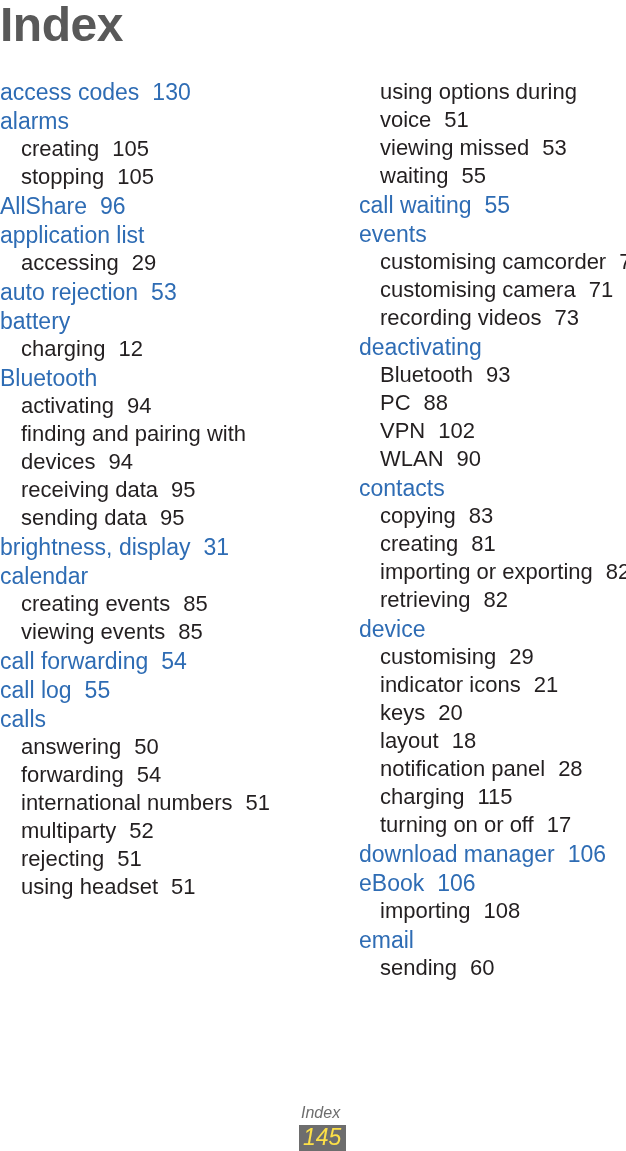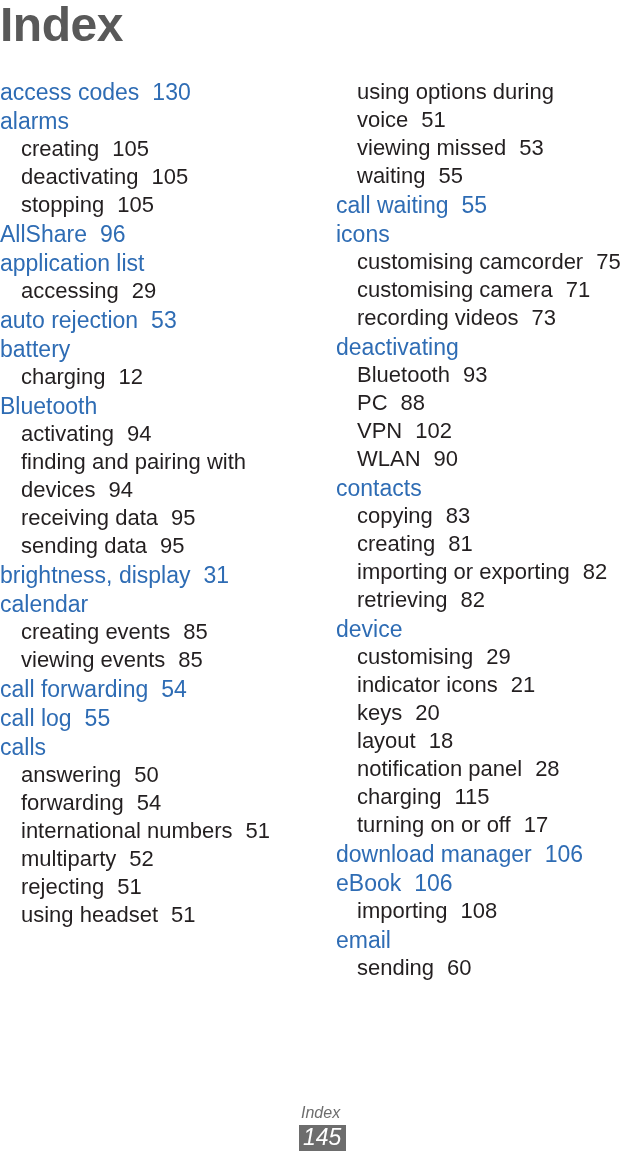--- a/index.html
+++ b/index.html
@@ -38,20 +38,21 @@
 
   
   .columns {
     position: absolute;
     left: 0;
     top: 78px;
     width: 626px;
     display: flex;
     flex-direction: row;
     align-items: flex-start;
+    gap: 23px;
   }
   .column {
     width: 300px;
     flex: 0 0 auto;
   }
   .column.left  { margin-left: 0px; }
   .column.right { margin-left: 36px; }
 
   
   .entry {
@@ -88,42 +89,41 @@
     font-size: 16px;
     font-style: italic;
     color: #6d6d6d;
     line-height: 20px;
     display: block;
     padding-left: 2px;
   }
   .footer-pagenum {
     display: inline-block;
     background: #6d6d6d;
-    color: #ffffff;
+    color: #fde047;
     font-size: 23px;
     font-style: italic;
     font-weight: normal;
     line-height: 25px;
     padding: 0px 5px 1px 4px;
     margin-top: 2px;
   }
 </style>
 </head>
 <body>
 
 <div id="page">
 
   <div class="page-title">Index</div>
 
   <div class="columns">
     <div class="column left">
         <div class="entry"><span>access codes</span><span class="pg">130</span></div>
         <div class="entry"><span>alarms</span></div>
         <div class="subentry"><span>creating</span><span class="pg">105</span></div>
-        <div class="subentry"><span>deactivating</span><span class="pg">105</span></div>
         <div class="subentry"><span>stopping</span><span class="pg">105</span></div>
         <div class="entry"><span>AllShare</span><span class="pg">96</span></div>
         <div class="entry"><span>application list</span></div>
         <div class="subentry"><span>accessing</span><span class="pg">29</span></div>
         <div class="entry"><span>auto rejection</span><span class="pg">53</span></div>
         <div class="entry"><span>battery</span></div>
         <div class="subentry"><span>charging</span><span class="pg">12</span></div>
         <div class="entry"><span>Bluetooth</span></div>
         <div class="subentry"><span>activating</span><span class="pg">94</span></div>
         <div class="subentry"><span>finding and pairing with</span></div>
@@ -143,21 +143,21 @@
         <div class="subentry"><span>multiparty</span><span class="pg">52</span></div>
         <div class="subentry"><span>rejecting</span><span class="pg">51</span></div>
         <div class="subentry"><span>using headset</span><span class="pg">51</span></div>
       </div>
     <div class="column right">
         <div class="subentry"><span>using options during</span></div>
         <div class="subentry"><span>voice</span><span class="pg">51</span></div>
         <div class="subentry"><span>viewing missed</span><span class="pg">53</span></div>
         <div class="subentry"><span>waiting</span><span class="pg">55</span></div>
         <div class="entry"><span>call waiting</span><span class="pg">55</span></div>
-        <div class="entry"><span>icons</span></div>
+        <div class="entry"><span>events</span></div>
         <div class="subentry"><span>customising camcorder</span><span class="pg">75</span></div>
         <div class="subentry"><span>customising camera</span><span class="pg">71</span></div>
         <div class="subentry"><span>recording videos</span><span class="pg">73</span></div>
         <div class="entry"><span>deactivating</span></div>
         <div class="subentry"><span>Bluetooth</span><span class="pg">93</span></div>
         <div class="subentry"><span>PC</span><span class="pg">88</span></div>
         <div class="subentry"><span>VPN</span><span class="pg">102</span></div>
         <div class="subentry"><span>WLAN</span><span class="pg">90</span></div>
         <div class="entry"><span>contacts</span></div>
         <div class="subentry"><span>copying</span><span class="pg">83</span></div>

